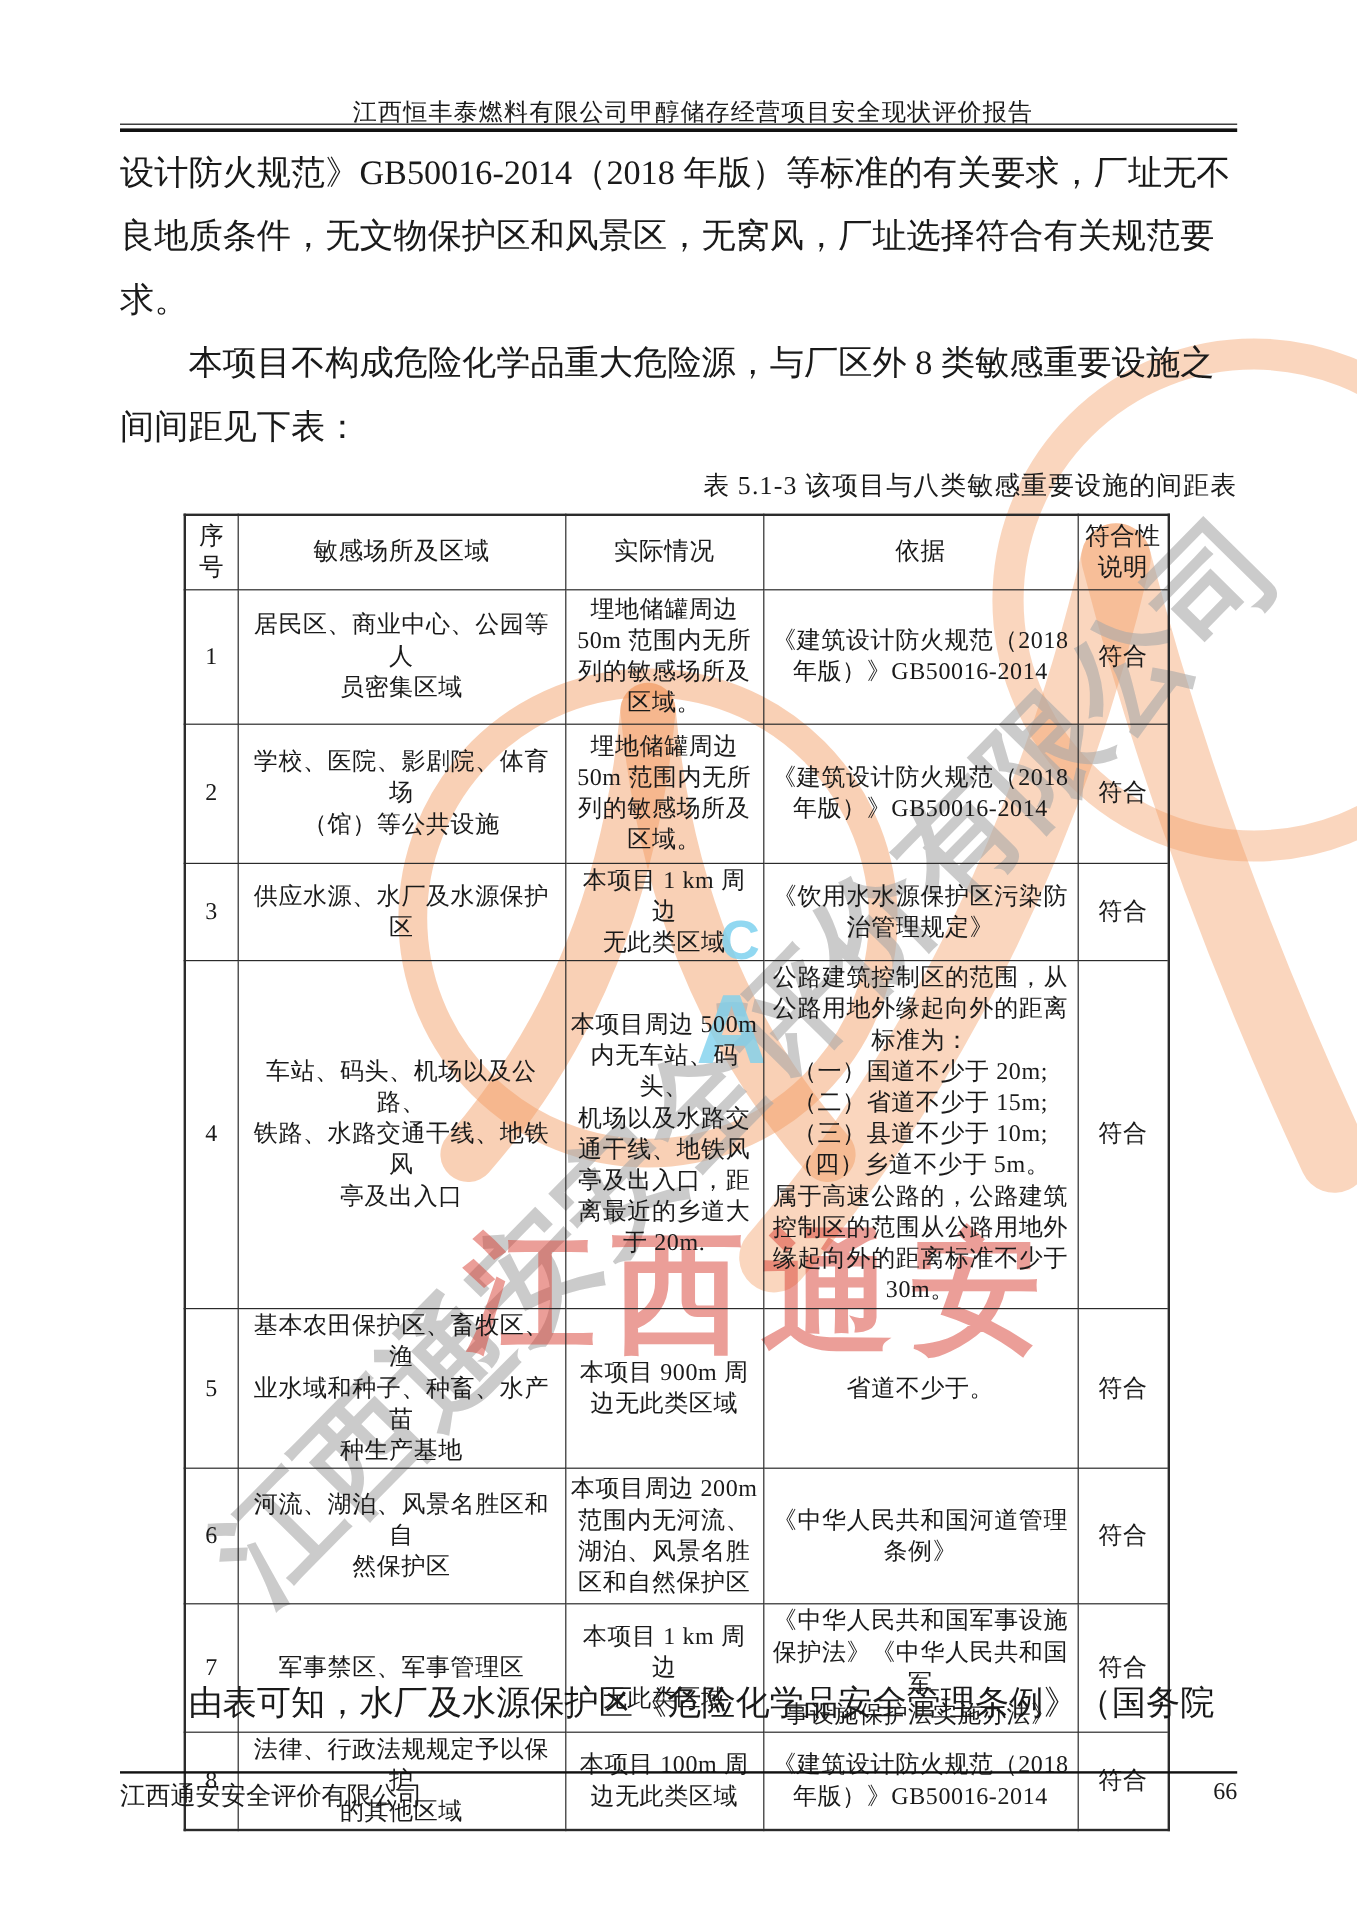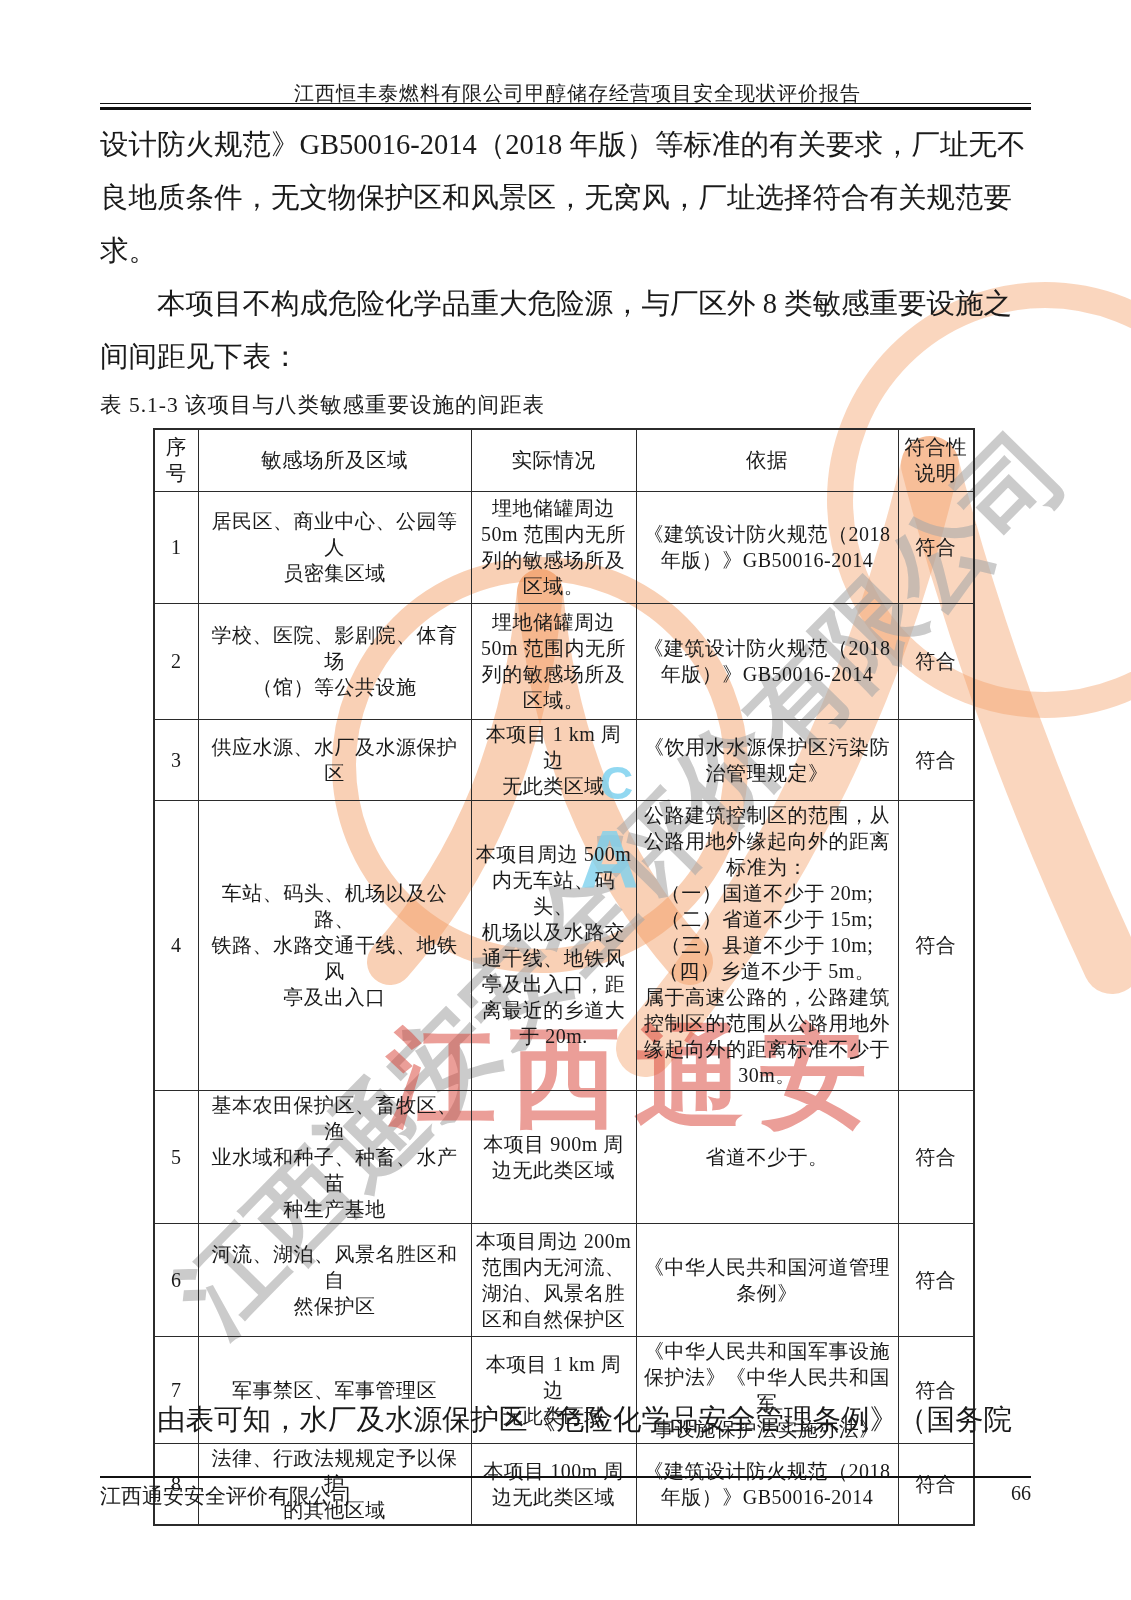--- a/index.html
+++ b/index.html
@@ -46,21 +46,21 @@
   }
   .rule-thin{position:absolute;top:103px;left:100px;width:931px;height:1px;background:#111;}
   .rule-thick{position:absolute;top:107px;left:100px;width:931px;height:3px;background:#111;}
   .body-text{
     position:absolute;top:118px;left:100px;width:931px;
     font-size:28.5px;line-height:53px;white-space:pre-line;
     text-align:left;
   }
   .table-caption{
     position:absolute;top:390px;left:100px;width:931px;
-    text-align:left;font-size:21.5px;letter-spacing:1px;
+    text-align:right;font-size:21.5px;letter-spacing:1px;
   }
   table.spacing-table{
     position:absolute;top:428px;left:153px;
     width:820px;border-collapse:collapse;table-layout:fixed;
     font-size:20px;line-height:26px;
   }
   table.spacing-table th,table.spacing-table td{
     border:1px solid #2b2b2b;
     vertical-align:middle;text-align:center;
     white-space:pre-line;

